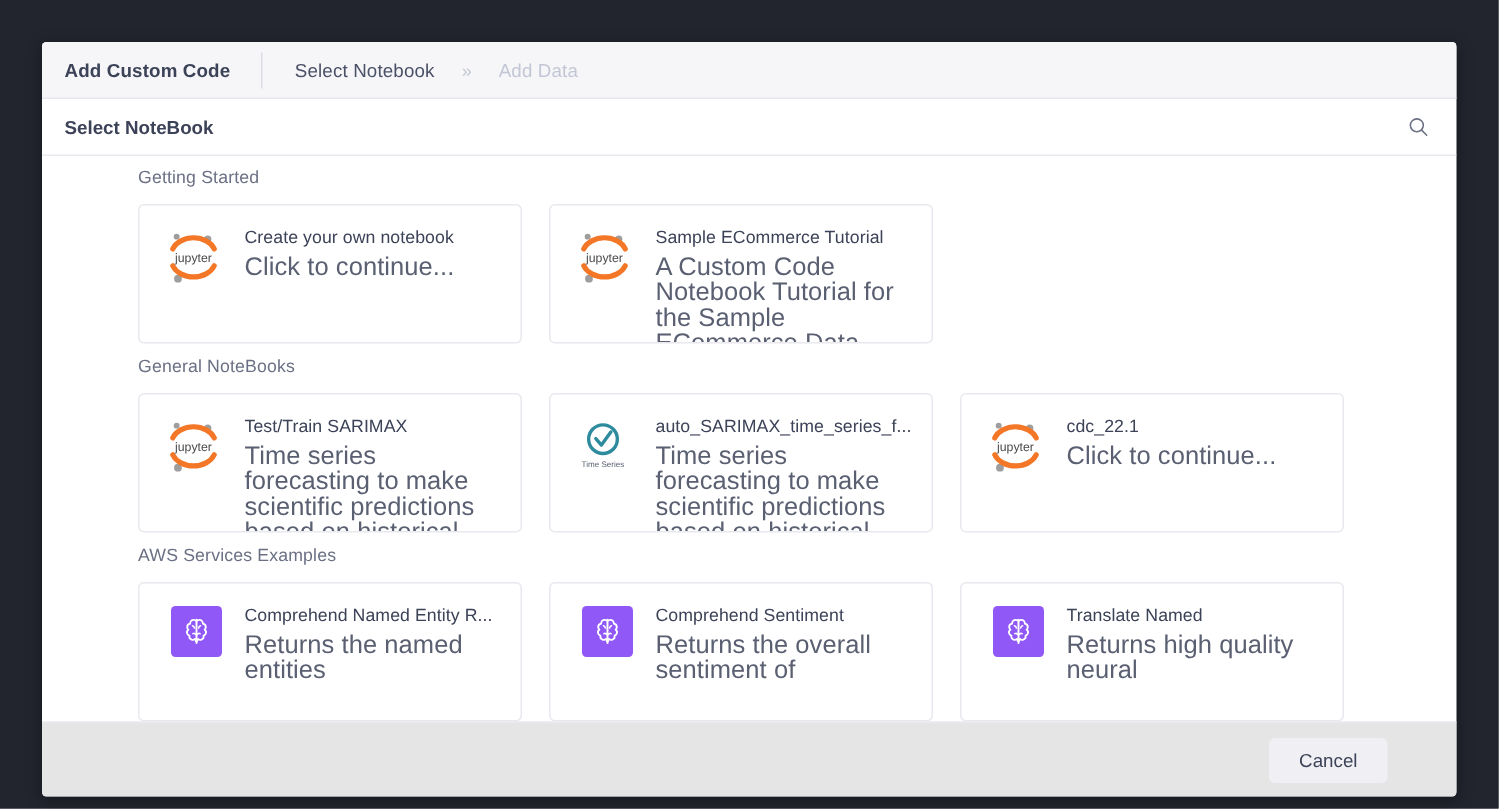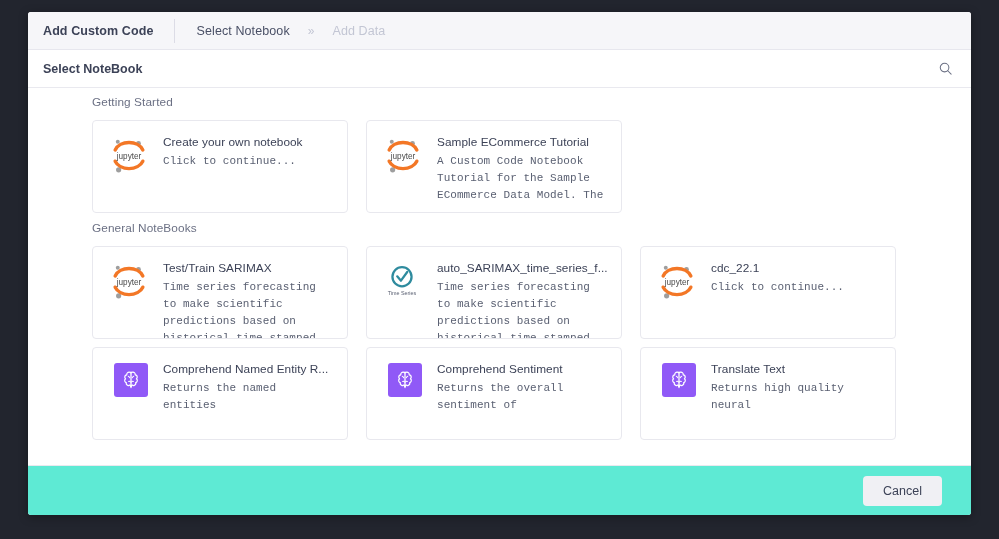--- a/index.html
+++ b/index.html
@@ -4,21 +4,21 @@
 <style>
   * { box-sizing: border-box; margin: 0; padding: 0; }
   html, body {
     width: 999px; height: 539px;
     background: #22252e;
     font-family: "Liberation Sans", sans-serif;
     overflow: hidden;
   }
   .modal {
     position: absolute;
-    left: 28px; top: 12px;
+    left: 28px; top: 28px;
     width: 943px; height: 503px;
     background: #ffffff;
     border-radius: 3px;
     box-shadow: 0 2px 10px rgba(0,0,0,0.35);
     display: flex; flex-direction: column;
     overflow: hidden;
   }
   
   .wizard-bar {
     height: 38px;
@@ -85,40 +85,39 @@
     display: flex; align-items: flex-start; justify-content: flex-end;
     padding-top: 2px;
   }
   .card-text { padding-left: 15px; padding-top: 1px; overflow: hidden; }
   .card-title {
     font-size: 11.8px; font-weight: normal; color: #3c4257;
     white-space: nowrap; overflow: hidden;
     margin-bottom: 4px; letter-spacing: .05px;
   }
   .card-desc {
-    font-size: 11px; color: #5a6072; line-height: 17px;
+    font-size: 17px; color: #5a6072; line-height: 17px;
     letter-spacing: .05px;
-    font-family: Liberation Mono, monospace;
   }
   
   .jupyter { width: 38px; height: 40px; }
   .timeseries { width: 40px; height: 40px; }
   .brain-tile {
     width: 34px; height: 34px;
     background: #9059f7;
     border-radius: 3px;
     display: flex; align-items: center; justify-content: center;
   }
   
   .footer {
     height: 50px; flex: none;
     border-top: 1px solid #e9e9ef;
     display: flex; align-items: center; justify-content: flex-end;
-    padding-right: 29px;
-    background: #5eead4;
+    padding-right: 46px;
+    background: #e5e5e5;
   }
   .cancel-btn {
     background: #f0f0f4;
     border: none;
     border-radius: 4px;
     font-family: "Liberation Sans", sans-serif;
     font-size: 12.5px;
     color: #3c4257;
     padding: 8px 20px;
     cursor: pointer;
@@ -239,20 +238,21 @@
           <div class="card-text">
             <div class="card-title">cdc_22.1</div>
             <div class="card-desc">Click to continue...</div>
           </div>
         </div>
 
       </div>
     </div>
 
     <div class="section">
+      <div class="section-label">AWS Services Examples</div>
       <div class="cards">
 
         <div class="card">
           <div class="card-icon">
             <div class="brain-tile">
               <svg width="24" height="24" viewBox="0 0 24 24" fill="none" aria-hidden="true">
                 <path d="M12 4.2v15.4" stroke="#fff" stroke-width="1.3" stroke-linecap="round"></path>
                 <path d="M12 5.1c-.9-1.1-2.6-1.2-3.6-.2-.5.5-.7 1.2-.6 1.9-1.2.2-2.1 1.3-2 2.5.1.6.4 1.1.8 1.5-.9.6-1.2 1.8-.7 2.8.3.6.8 1 1.4 1.1-.3 1.1.3 2.3 1.4 2.7.8.3 1.7.1 2.3-.5.3.9 1.1 1.5 2 1.4" stroke="#fff" stroke-width="1.2" stroke-linejoin="round"></path>
                 <path d="M12 5.1c.9-1.1 2.6-1.2 3.6-.2.5.5.7 1.2.6 1.9 1.2.2 2.1 1.3 2 2.5-.1.6-.4 1.1-.8 1.5.9.6 1.2 1.8.7 2.8-.3.6-.8 1-1.4 1.1.3 1.1-.3 2.3-1.4 2.7-.8.3-1.7.1-2.3-.5-.3.9-1.1 1.5-2 1.4" stroke="#fff" stroke-width="1.2" stroke-linejoin="round"></path>
                 <path d="M9.3 8.2c.7.2 1.2.8 1.3 1.5M14.7 8.2c-.7.2-1.2.8-1.3 1.5M9.6 13.4c.7-.3 1.5 0 1.9.6M14.4 13.4c-.7-.3-1.5 0-1.9.6" stroke="#fff" stroke-width="1.05" stroke-linecap="round"></path>
@@ -287,21 +287,21 @@
             <div class="brain-tile">
               <svg width="24" height="24" viewBox="0 0 24 24" fill="none" aria-hidden="true">
                 <path d="M12 4.2v15.4" stroke="#fff" stroke-width="1.3" stroke-linecap="round"></path>
                 <path d="M12 5.1c-.9-1.1-2.6-1.2-3.6-.2-.5.5-.7 1.2-.6 1.9-1.2.2-2.1 1.3-2 2.5.1.6.4 1.1.8 1.5-.9.6-1.2 1.8-.7 2.8.3.6.8 1 1.4 1.1-.3 1.1.3 2.3 1.4 2.7.8.3 1.7.1 2.3-.5.3.9 1.1 1.5 2 1.4" stroke="#fff" stroke-width="1.2" stroke-linejoin="round"></path>
                 <path d="M12 5.1c.9-1.1 2.6-1.2 3.6-.2.5.5.7 1.2.6 1.9 1.2.2 2.1 1.3 2 2.5-.1.6-.4 1.1-.8 1.5.9.6 1.2 1.8.7 2.8-.3.6-.8 1-1.4 1.1.3 1.1-.3 2.3-1.4 2.7-.8.3-1.7.1-2.3-.5-.3.9-1.1 1.5-2 1.4" stroke="#fff" stroke-width="1.2" stroke-linejoin="round"></path>
                 <path d="M9.3 8.2c.7.2 1.2.8 1.3 1.5M14.7 8.2c-.7.2-1.2.8-1.3 1.5M9.6 13.4c.7-.3 1.5 0 1.9.6M14.4 13.4c-.7-.3-1.5 0-1.9.6" stroke="#fff" stroke-width="1.05" stroke-linecap="round"></path>
               </svg>
             </div>
           </div>
           <div class="card-text">
-            <div class="card-title">Translate Text</div>
+            <div class="card-title">Translate Named</div>
             <div class="card-desc">Returns high quality neural</div>
           </div>
         </div>
 
       </div>
     </div>
 
   </div>
 
   <div class="footer">

